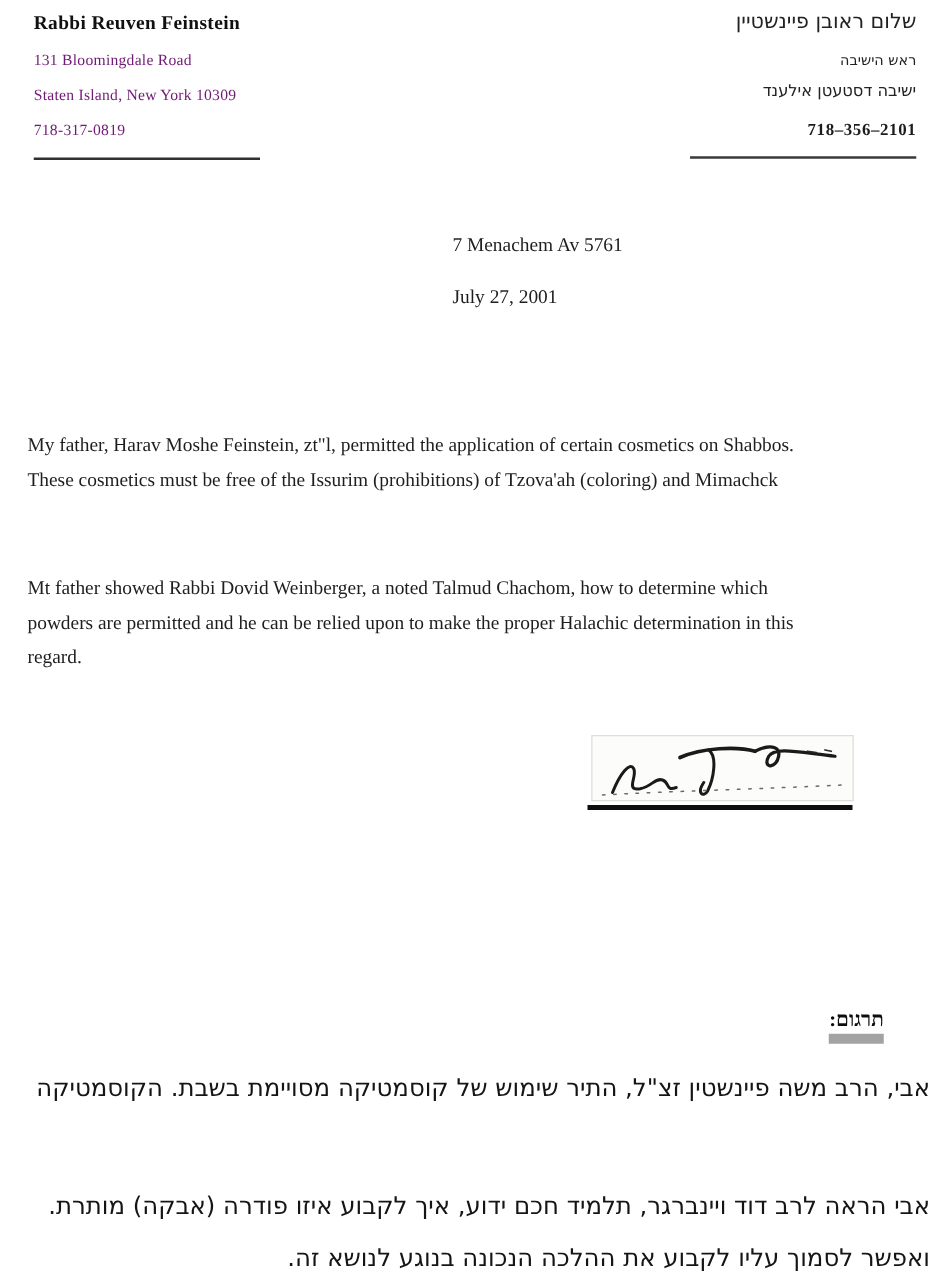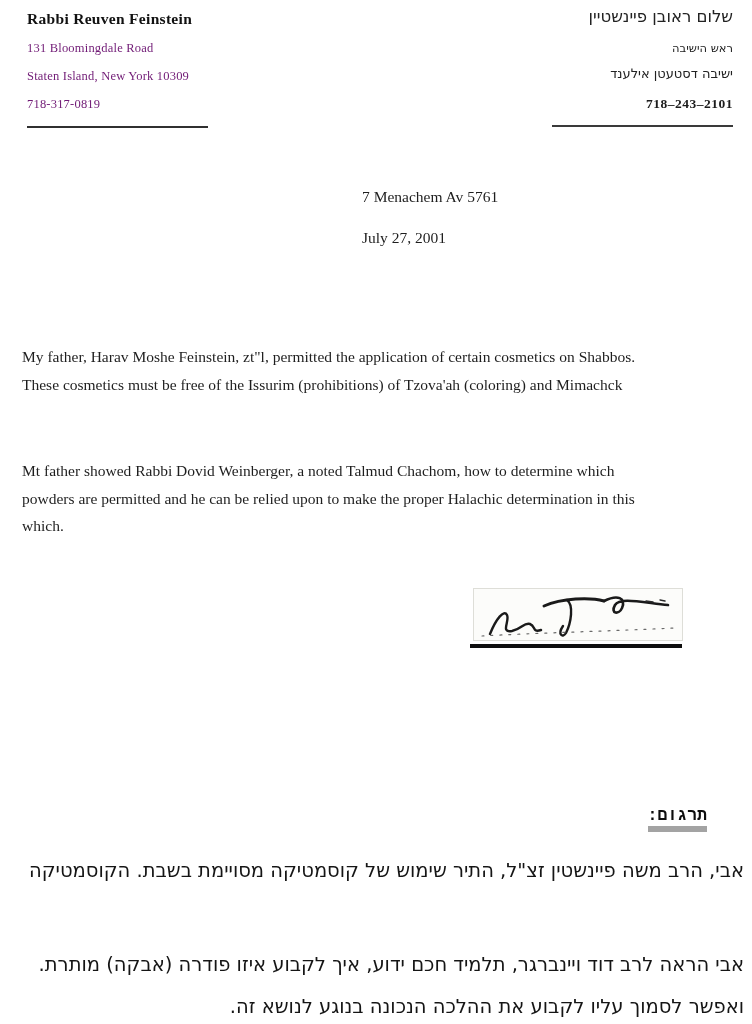--- a/index.html
+++ b/index.html
@@ -63,23 +63,23 @@
   }
   .sig-rule {
     left: 470px; top: 644px; width: 212px; height: 4px;
     background: #0e0e0e;
   }
 
   
   .trans-heading {
     right: 45px; top: 806px;
     direction: rtl;
-    font-family: Liberation Mono, monospace;
+    font-family: Liberation Serif, serif;
     font-size: 16.5px; font-weight: bold; color: #0d0d0d;
-    border-bottom: 6px solid #a3a3a3; padding-bottom: 1px; margin-left: 30px;
+    border-bottom: 8px solid #a3a3a3; padding-bottom: 1px; margin-left: 30px;
   }
   .heb-para {
     right: 8px; width: 736px;
     direction: rtl; text-align: right;
     font-family: "DejaVu Sans", sans-serif;
     font-size: 19.5px; line-height: 42px; color: #151515;
   }
   .heb-para div { white-space: nowrap; }
   .heb-para1 { top: 850px; }
   .heb-para2 { top: 944px; }
@@ -89,37 +89,37 @@
 
 <div class="abs hdr-left-name">Rabbi Reuven Feinstein</div>
 <div class="abs hdr-left-line hdr-left-addr1">131 Bloomingdale Road</div>
 <div class="abs hdr-left-line hdr-left-addr2">Staten Island, New York 10309</div>
 <div class="abs hdr-left-line hdr-left-phone">718-317-0819</div>
 <div class="abs rule-left"></div>
 
 <div class="abs hdr-right hdr-right-name">שלום ראובן פיינשטיין</div>
 <div class="abs hdr-right hdr-right-title">ראש הישיבה</div>
 <div class="abs hdr-right hdr-right-yeshiva">ישיבה דסטעטן אילענד</div>
-<div class="abs hdr-right-phone">718–243–2101</div>
+<div class="abs hdr-right-phone">718–356–2101</div>
 <div class="abs rule-right"></div>
 
 <div class="abs date-block">
   <div>7 Menachem Av 5761</div>
   <div class="date-line2">July 27, 2001</div>
 </div>
 
 <div class="abs body-para para1">
   <div>My father, Harav Moshe Feinstein, zt"l, permitted the application of certain cosmetics on Shabbos.</div>
   <div>These cosmetics must be free of the Issurim (prohibitions) of Tzova'ah (coloring) and Mimachck</div>
 </div>
 
 <div class="abs body-para para2">
   <div>Mt father showed Rabbi Dovid Weinberger, a noted Talmud Chachom, how to determine which</div>
   <div>powders are permitted and he can be relied upon to make the proper Halachic determination in this</div>
-  <div>which.</div>
+  <div>regard.</div>
 </div>
 
 <div class="abs sig-box">
   <svg width="208" height="51" viewBox="0 0 208 51" aria-hidden="true">
     <g fill="none" stroke="#1a1a1a" stroke-width="2.4" stroke-linecap="round">
       <path d="M 16 45 C 22 30, 30 20, 33 26 C 36 32, 26 44, 38 42 C 48 40, 50 33, 56 35 C 62 37, 58 44, 67 41"></path>
       <path d="M 70 17 C 88 9, 116 8, 130 12" stroke-width="3"></path>
       <path d="M 93 11 C 100 16, 97 34, 92 44 C 89 49, 83 46, 89 37"></path>
       <path d="M 130 12 C 144 5, 152 9, 148 19 C 145 26, 136 25, 141 16 C 146 8, 166 13, 194 16" stroke-width="2.6"></path>
     </g>

